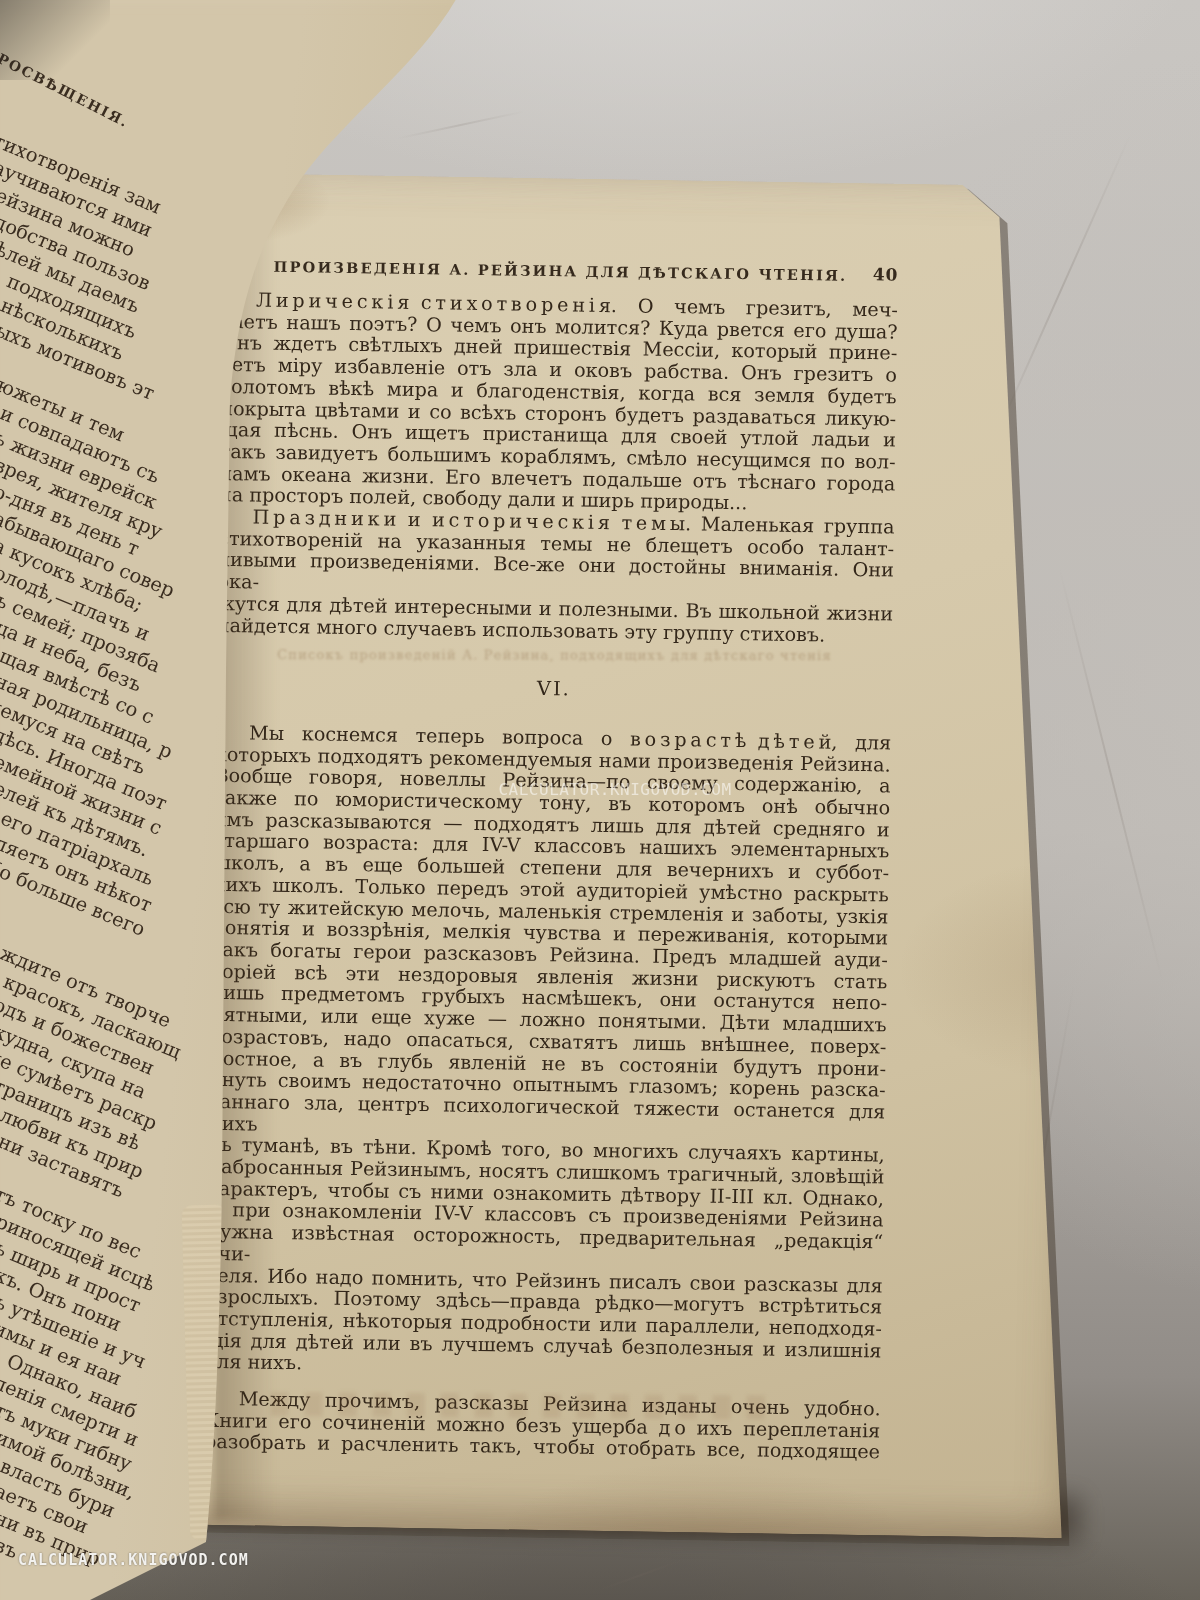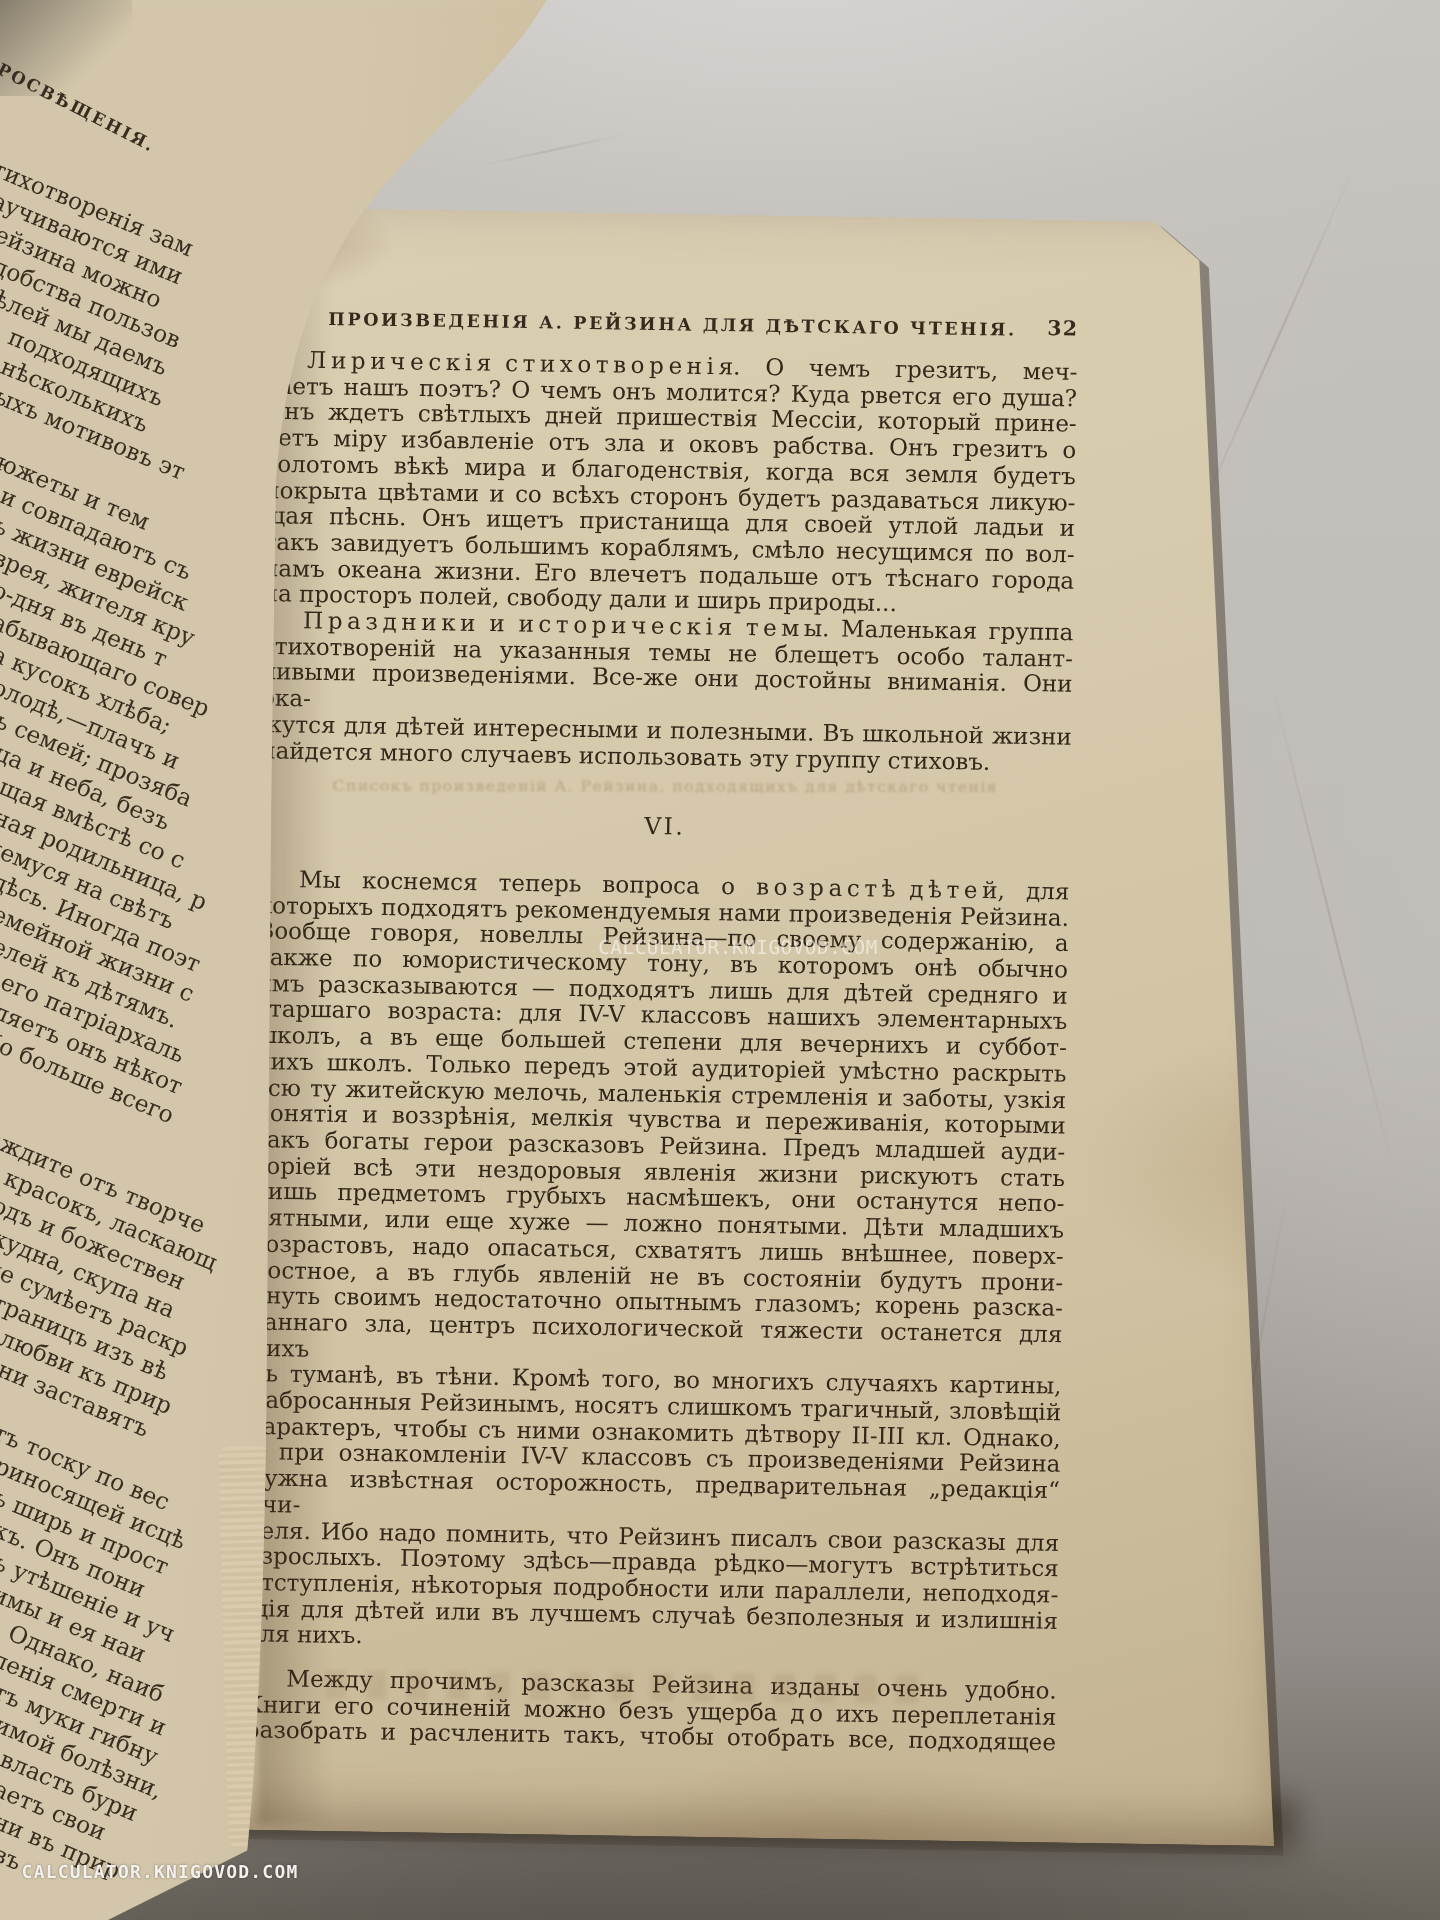--- a/index.html
+++ b/index.html
@@ -84,21 +84,21 @@
   <div class="wrinkle w4"></div>
   <div class="wrinkle w5"></div>
 
   <div class="under-shadow"></div>
   <div class="page-shadow"></div>
 
   <div class="right-page">
     <div class="page-inner">
       <div class="page-header">
         <span>ПРОИЗВЕДЕНІЯ А. РЕЙЗИНА ДЛЯ ДѢТСКАГО ЧТЕНІЯ.</span>
-        <span class="page-num">32</span>
+        <span class="page-num">40</span>
       </div>
       <div class="ghost-line">Списокъ произведеній А. Рейзина, подходящихъ для дѣтскаго чтенія</div>
       <div class="ghost-smudge"></div>
       <div class="text-flow">
           <div class="line indent">Л и р и ч е с к і я   с т и х о т в о р е н і я. О чемъ грезитъ, меч-</div>
           <div class="line">таетъ нашъ поэтъ? О чемъ онъ молится? Куда рвется его душа?</div>
           <div class="line">Онъ ждетъ свѣтлыхъ дней пришествія Мессіи, который прине-</div>
           <div class="line">сетъ міру избавленіе отъ зла и оковъ рабства. Онъ грезитъ о</div>
           <div class="line">золотомъ вѣкѣ мира и благоденствія, когда вся земля будетъ</div>
           <div class="line">покрыта цвѣтами и со всѣхъ сторонъ будетъ раздаваться ликую-</div>

